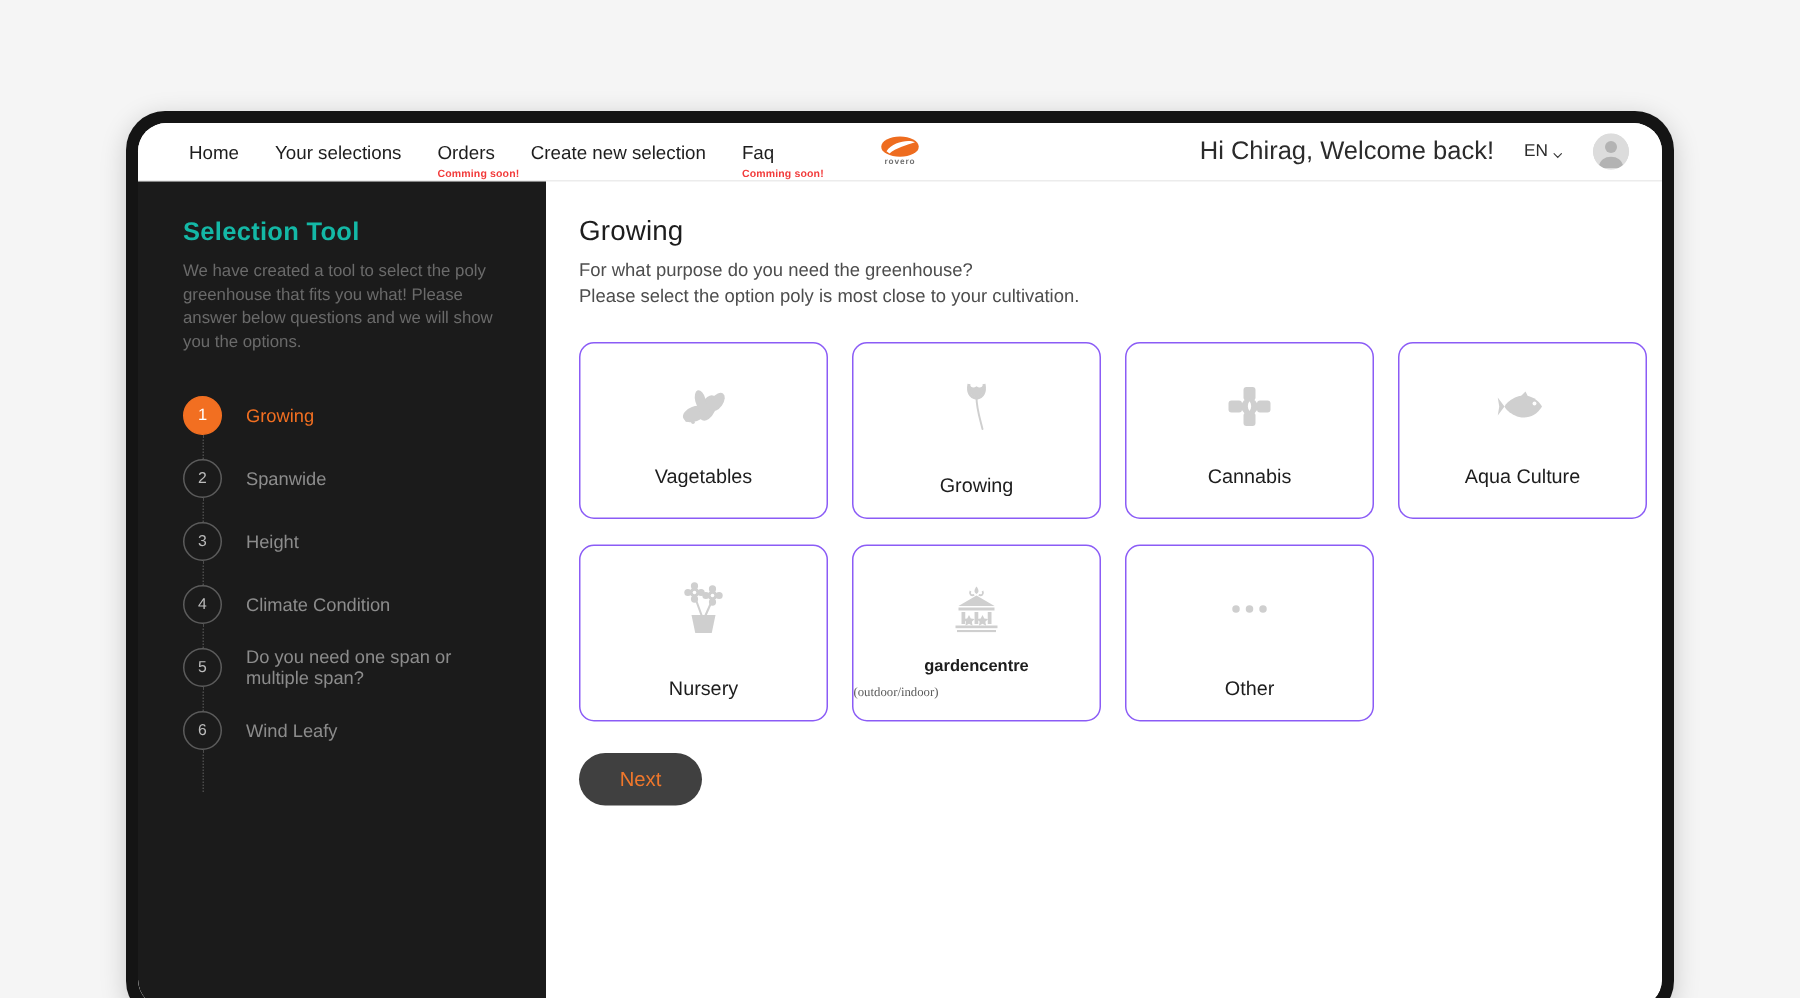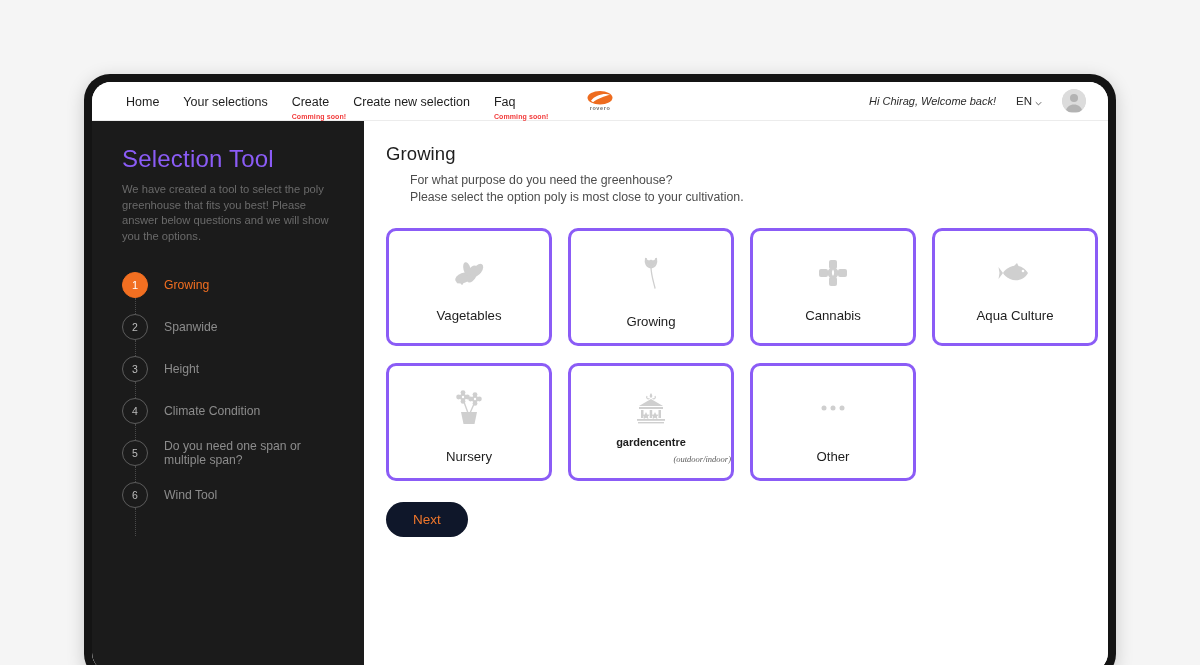--- a/index.html
+++ b/index.html
@@ -104,24 +104,23 @@
   }
 
   .nav-right {
     margin-left: auto;
     display: flex;
     align-items: center;
     gap: 20px;
   }
 
   .greeting {
-    font-size: 11px;
+    font-size: 17px;
     color: #2b2b2b;
     white-space: nowrap;
-    font-style: italic;
   }
 
   .lang-select {
     font-size: 11.5px;
     color: #2b2b2b;
     display: flex;
     align-items: flex-end;
     gap: 3px;
     cursor: pointer;
   }
@@ -155,23 +154,23 @@
   .sidebar {
     width: 272px;
     flex: 0 0 272px;
     background: #1b1b1b;
     padding: 24px 22px 0 30px;
     position: relative;
     border-bottom-left-radius: 19px;
   }
 
   .sidebar-title {
-    font-size: 24px;
-    color: #8b5cf6;
-    font-weight: normal;
+    font-size: 17px;
+    color: #14b8a6;
+    font-weight: bold;
     letter-spacing: 0.2px;
     margin-bottom: 9px;
   }
 
   .sidebar-desc {
     font-size: 11.2px;
     line-height: 15.5px;
     color: #6a6a6a;
     max-width: 218px;
     margin-bottom: 20px;
@@ -252,34 +251,33 @@
     color: #1d1d1d;
     font-weight: normal;
     margin-bottom: 7px;
     letter-spacing: 0.1px;
   }
 
   .main-sub {
     font-size: 12.3px;
     line-height: 17px;
     color: #4d4d4d;
-    margin-left: 24px;
   }
 
   
   .card-grid {
     margin-top: 22px;
     display: grid;
     grid-template-columns: repeat(4, 166px);
     gap: 17px 16px;
   }
 
   .option-card {
     height: 118px;
-    border: 3px solid #8b5cf6;
+    border: 1px solid #8b5cf6;
     border-radius: 10px;
     background: #ffffff;
     display: flex;
     flex-direction: column;
     align-items: center;
     justify-content: flex-start;
     cursor: pointer;
     padding-top: 22px;
     position: relative;
   }
@@ -305,37 +303,36 @@
   .card-label.pos-a { bottom: 20px; }
   .card-label.pos-b { bottom: 14px; }
   .card-label.pos-c { bottom: 13px; }
   .card-label.pos-d { bottom: 30px; font-weight: bold; font-size: 11px; }
 
   .card-sublabel {
     position: absolute;
     left: 0;
     right: 0;
     bottom: 14px;
-    text-align: right;
+    text-align: left;
     font-size: 8.5px;
     color: #5a5a5a;
     font-family: "Liberation Serif", serif;
-    font-style: italic;
   }
 
   
   .next-row {
     margin-top: 21px;
   }
 
   .next-btn {
     width: 82px;
     height: 35px;
     border-radius: 18px;
-    background: #0f172a;
+    background: #404040;
     border: none;
     color: #f0772b;
     font-size: 13.5px;
     font-family: "Liberation Sans", sans-serif;
     cursor: pointer;
     display: flex;
     align-items: center;
     justify-content: center;
   }
 </style>
@@ -348,21 +345,21 @@
     <div class="topbar">
 
       <nav class="nav-left">
         <div class="nav-item">
           <span>Home</span>
         </div>
         <div class="nav-item">
           <span>Your selections</span>
         </div>
         <div class="nav-item">
-          <span>Create</span>
+          <span>Orders</span>
           <span class="nav-soon">Comming soon!</span>
         </div>
         <div class="nav-item">
           <span>Create new selection</span>
         </div>
         <div class="nav-item">
           <span>Faq</span>
           <span class="nav-soon">Comming soon!</span>
         </div>
       </nav>
@@ -392,21 +389,21 @@
             <path d="M3.5 23 C4.5 17.5 8 15.5 12 15.5 C16 15.5 19.5 17.5 20.5 23 Z" fill="#b3b3b3"></path>
           </svg>
         </div>
       </div>
     </div>
 
     <div class="device-body">
 
       <aside class="sidebar">
         <h1 class="sidebar-title">Selection Tool</h1>
-        <p class="sidebar-desc">We have created a tool to select the poly greenhouse that fits you best! Please answer below questions and we will show you the options.</p>
+        <p class="sidebar-desc">We have created a tool to select the poly greenhouse that fits you what! Please answer below questions and we will show you the options.</p>
 
         <div class="steps">
           <div class="step active">
             <span class="step-badge">1</span>
             <span class="step-label">Growing</span>
           </div>
           <div class="step">
             <span class="step-badge">2</span>
             <span class="step-label">Spanwide</span>
           </div>
@@ -417,21 +414,21 @@
           <div class="step">
             <span class="step-badge">4</span>
             <span class="step-label">Climate Condition</span>
           </div>
           <div class="step">
             <span class="step-badge">5</span>
             <span class="step-label">Do you need one span or multiple span?</span>
           </div>
           <div class="step">
             <span class="step-badge">6</span>
-            <span class="step-label">Wind Tool</span>
+            <span class="step-label">Wind Leafy</span>
           </div>
         </div>
       </aside>
 
       <main class="main">
         <h2 class="main-title">Growing</h2>
         <div class="main-sub">
           <div>For what purpose do you need the greenhouse?</div>
           <div>Please select the option poly is most close to your cultivation.</div>
         </div>

